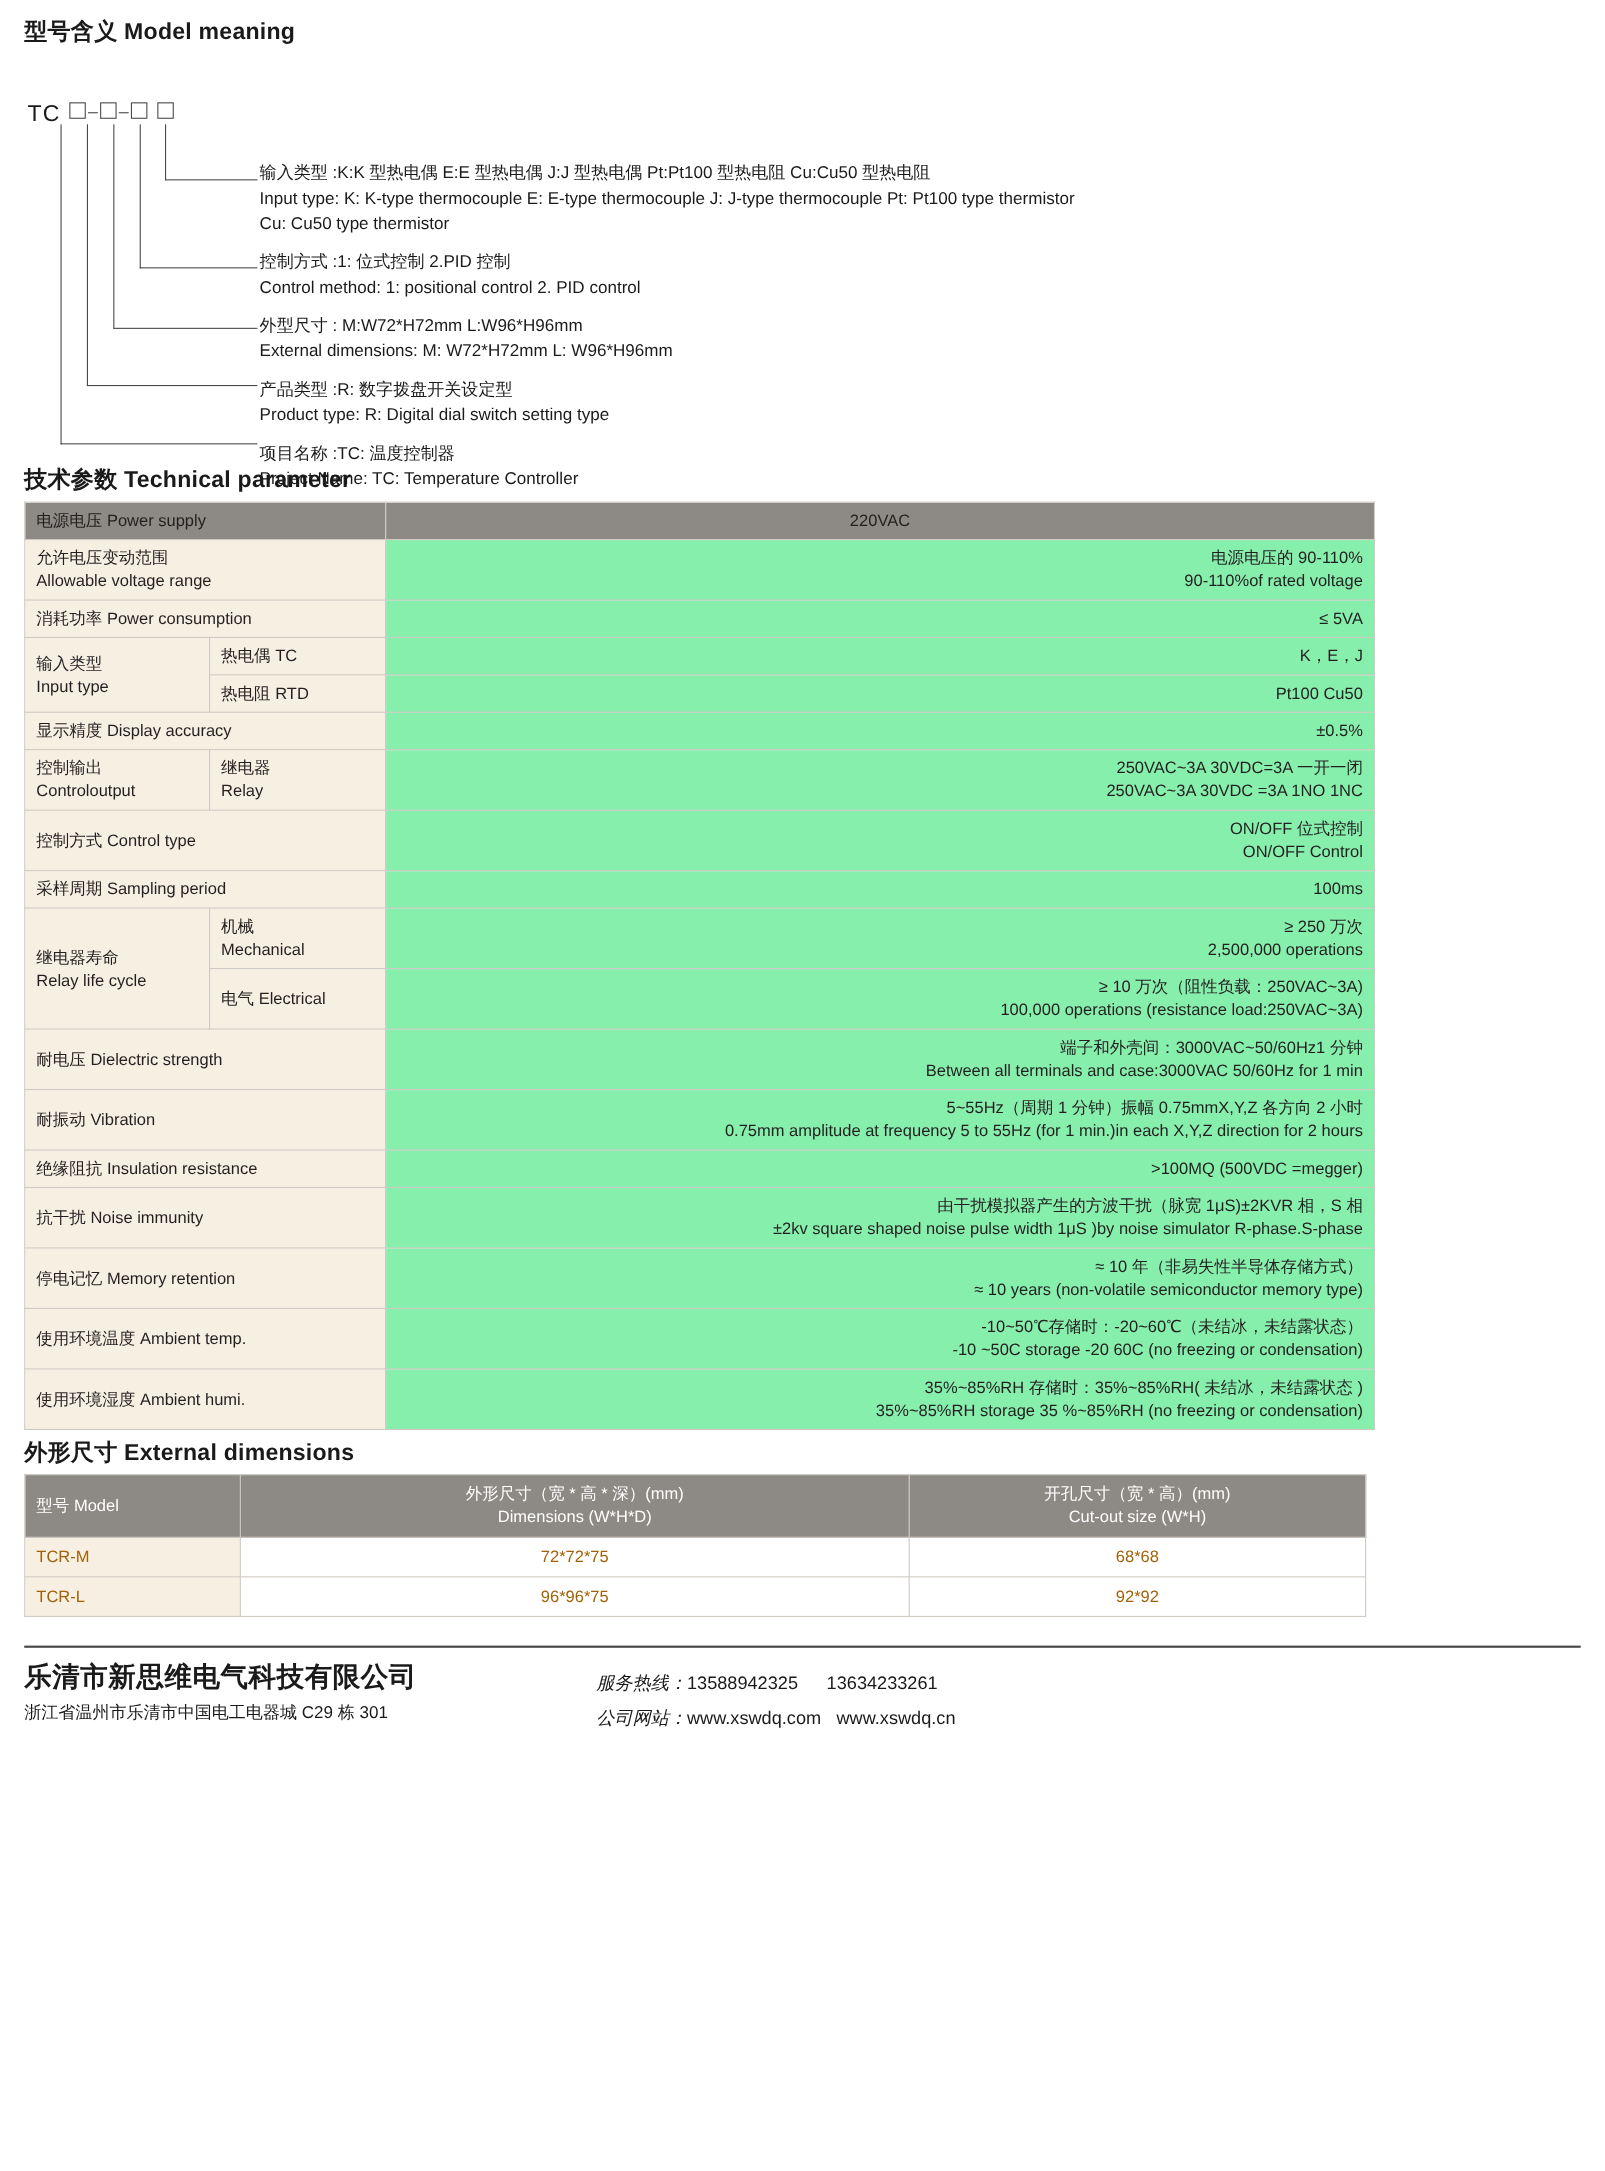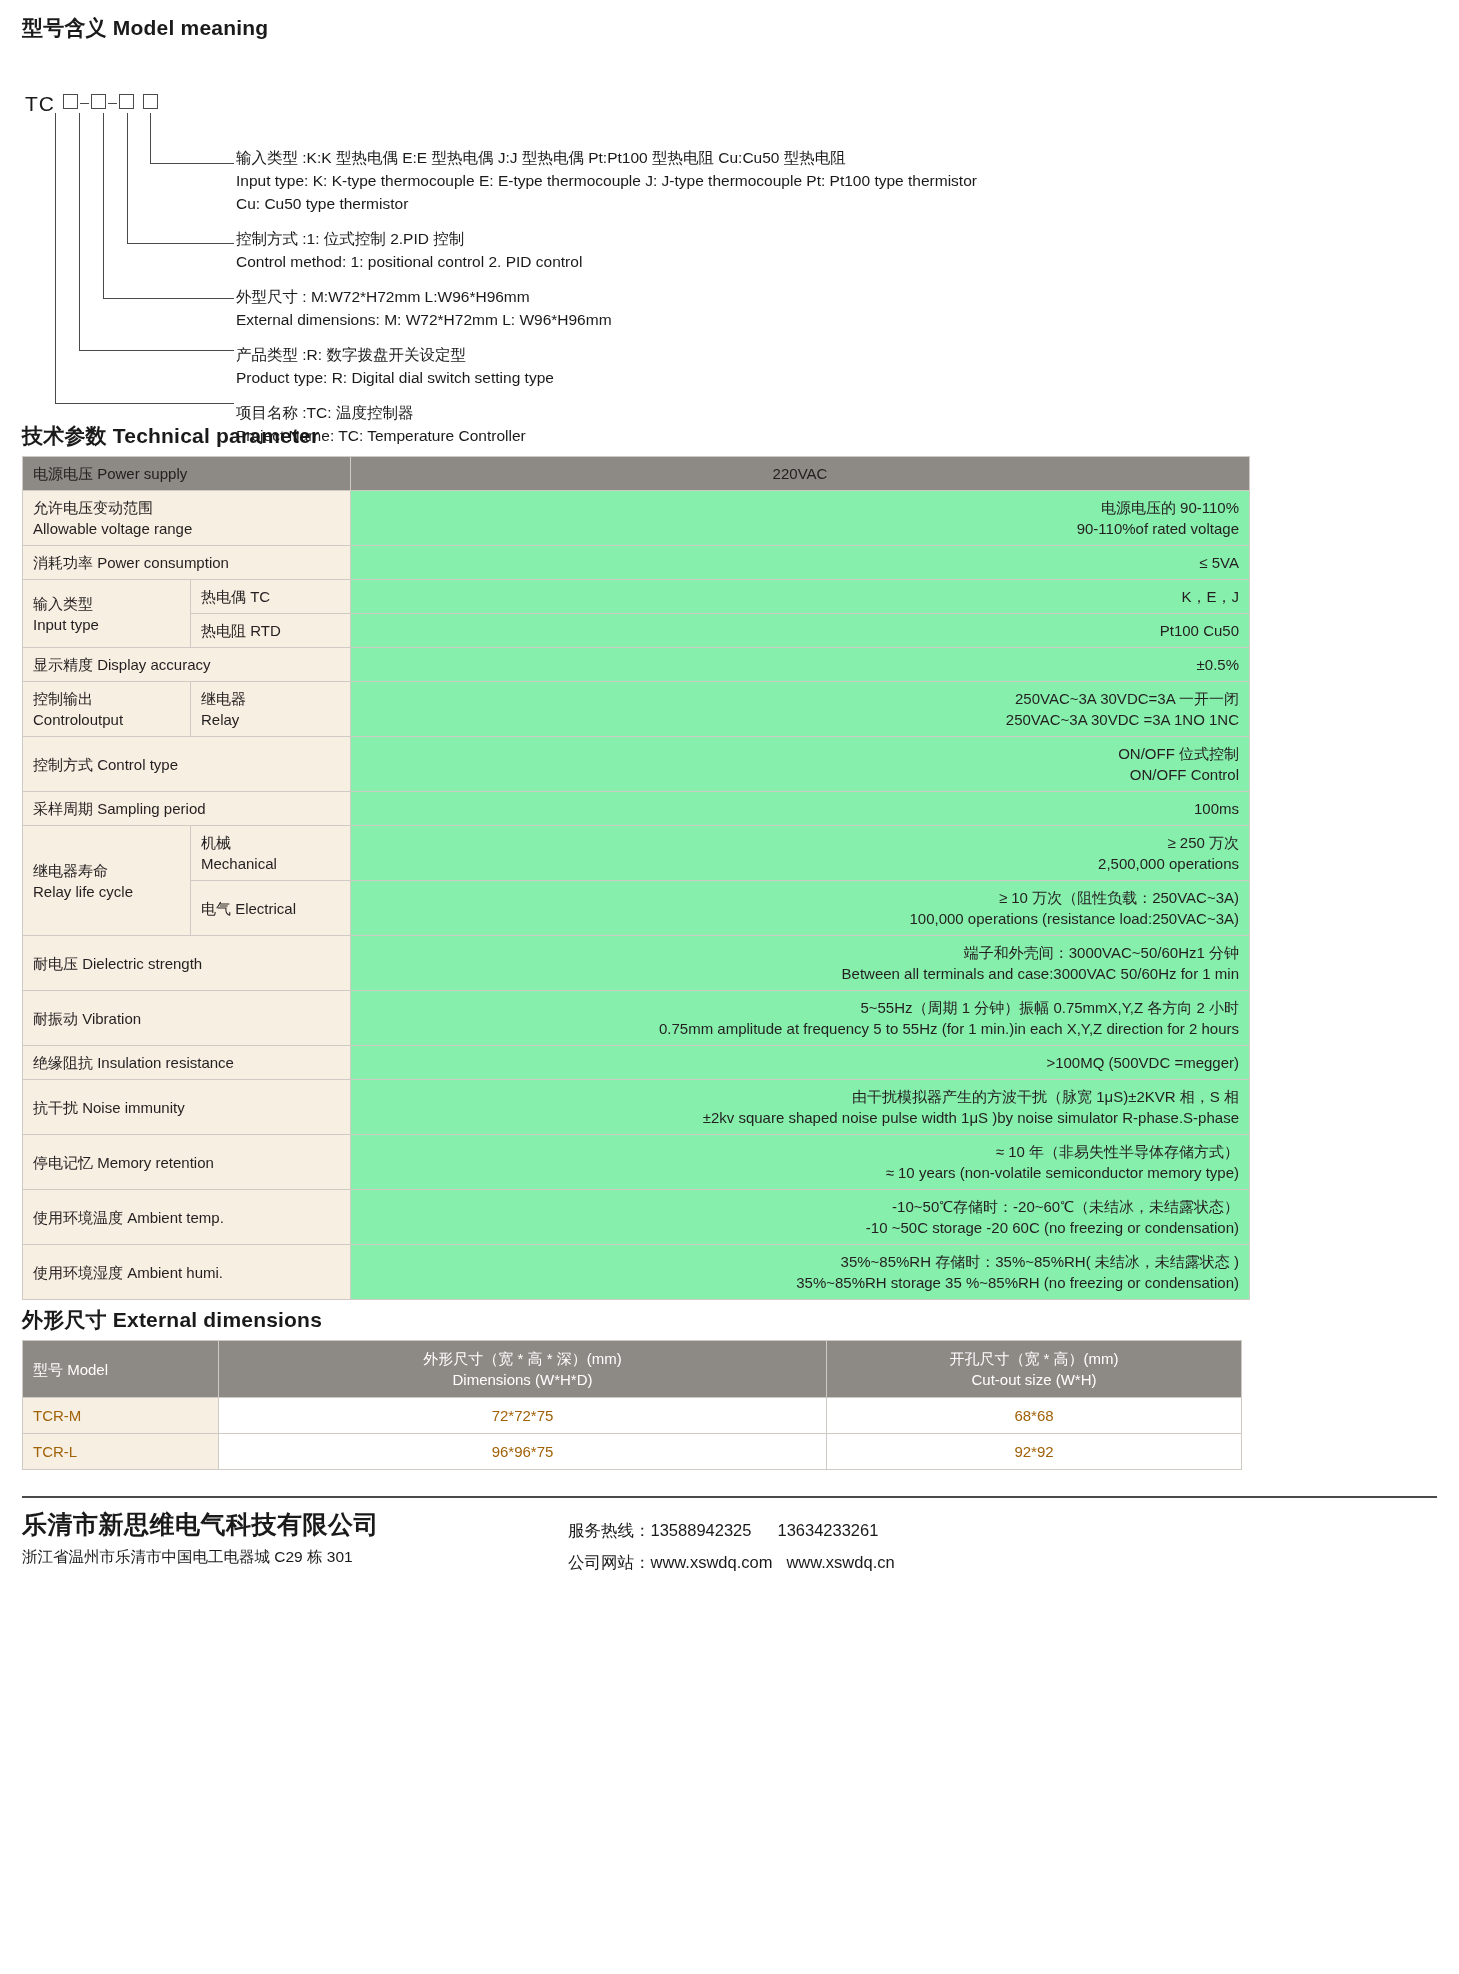--- a/index.html
+++ b/index.html
@@ -144,41 +144,40 @@
 
   h2.sec2 { margin-top: 6px; }
 
   
   .footer {
     margin-top: 26px;
     border-top: 2px solid #4a4a4a;
     padding-top: 10px;
     display: flex;
     align-items: flex-start;
-    gap: 26px;
   }
   .footer-left { width: 520px; }
   .company {
     font-size: 25px;
     font-weight: bold;
     color: #1a1a1a;
     letter-spacing: 0.5px;
     margin-bottom: 6px;
   }
   .addr {
     font-size: 15.5px;
     color: #1a1a1a;
   }
   .footer-right {
     padding-top: 6px;
     font-size: 16.5px;
     color: #1a1a1a;
     line-height: 32px;
   }
-  .footer-right .lab { display: inline-block; }
+  .footer-right .lab { display: inline-block; font-style: italic; }
   .gap { display: inline-block; width: 26px; }
 </style>
 </head>
 <body>
 
 <div class="page">
 
   <h2 class="section-title">型号含义 Model meaning</h2>
 
   <div class="model-block">

